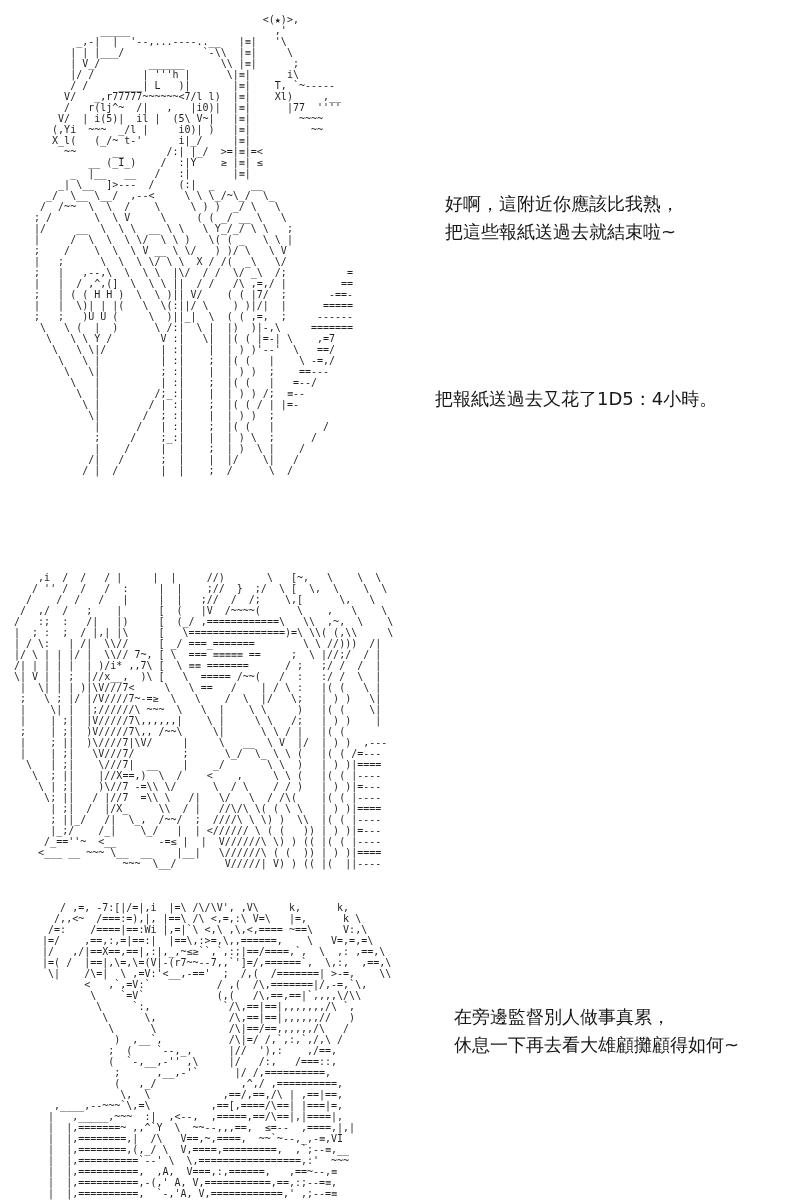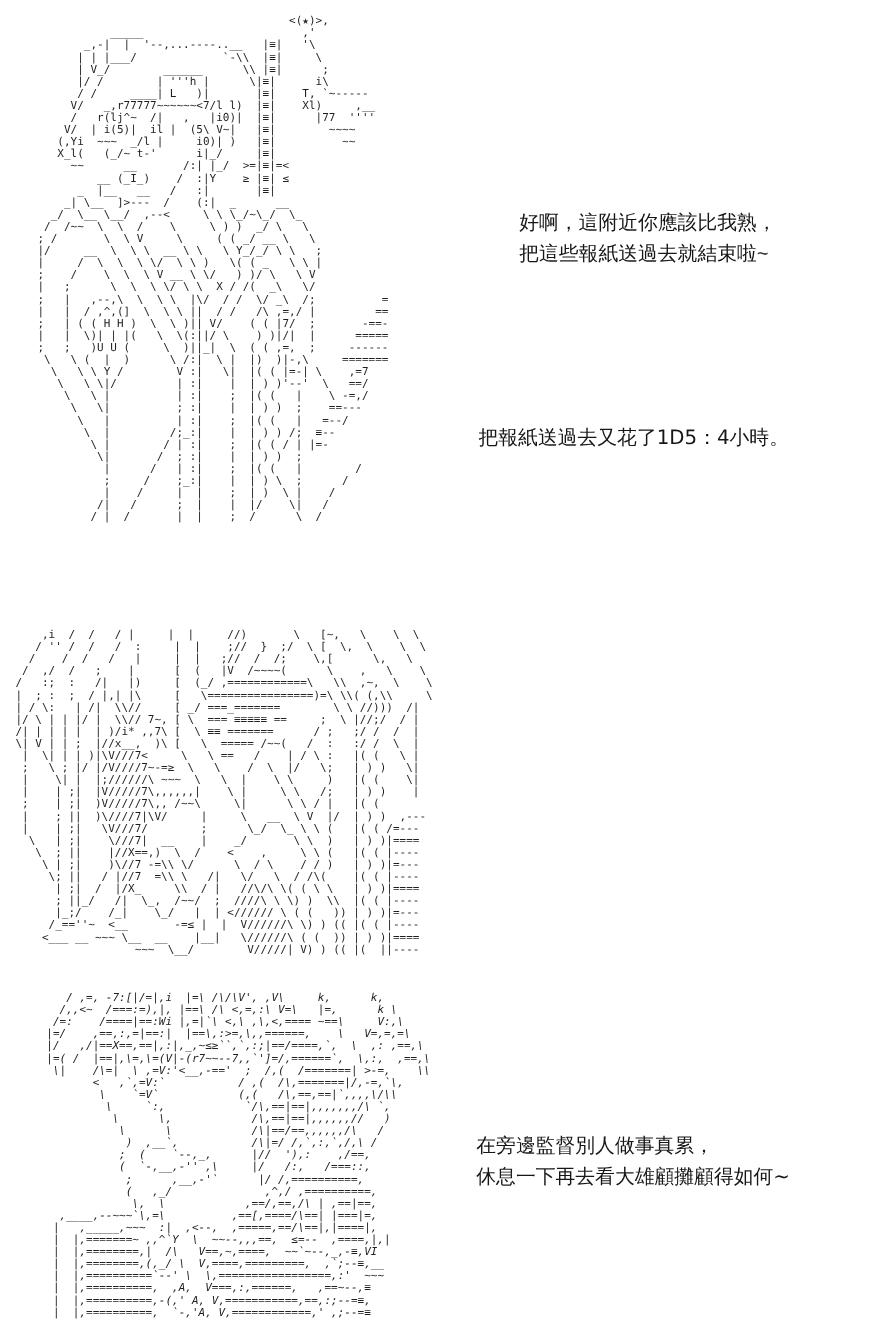--- a/index.html
+++ b/index.html
@@ -22,25 +22,25 @@
   .dialogue {
     position: absolute;
     font-family: "DejaVu Sans", "Liberation Sans", sans-serif;
     font-size: 18px;
     line-height: 28px;
     color: #161616;
     white-space: pre;
   }
   #art-1 { left: 28px;  top: 14px;  }
   #art-2 { left: 8px;   top: 572px; }
-  #art-3 { left: 24px;  top: 902px; font-style: italic; }
-  #dialogue-1 { left: 472px; top: 190px; font-family: Liberation Mono, monospace;  }
+  #art-3 { left: 24px;  top: 902px; }
+  #dialogue-1 { left: 445px; top: 190px;  }
   #dialogue-2 { left: 435px; top: 385px;  }
   #dialogue-3 { left: 440px; top: 662px;  }
-  #dialogue-4 { left: 433px; top: 1003px; margin-top: 25px; }
+  #dialogue-4 { left: 454px; top: 1003px; }
 </style>
 </head>
 <body>
 
 <div class="page">
 
   <pre id="art-1" class="art">                                       &lt;(★)&gt;,
             _____                        ,'
         _,-|  |  '--,...----..__   |≡|   '\
        | | |___/             `-\\  |≡|     \

